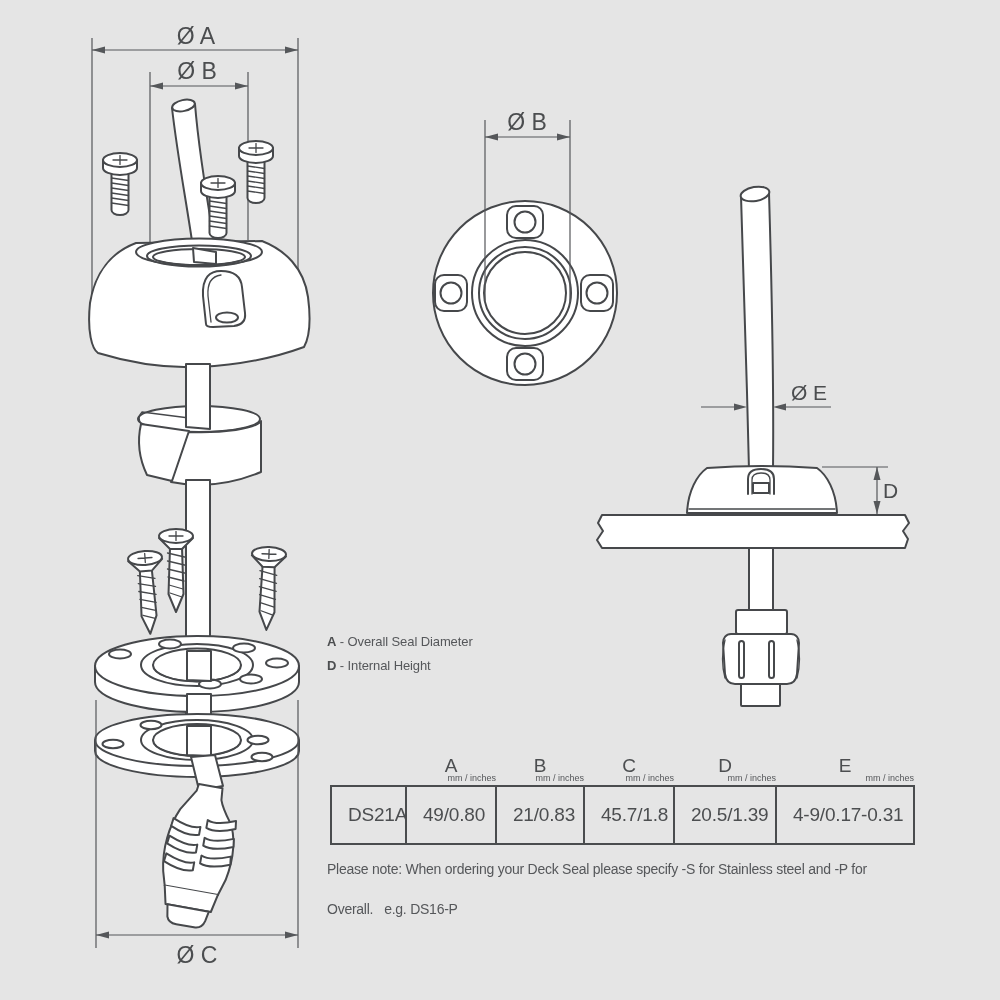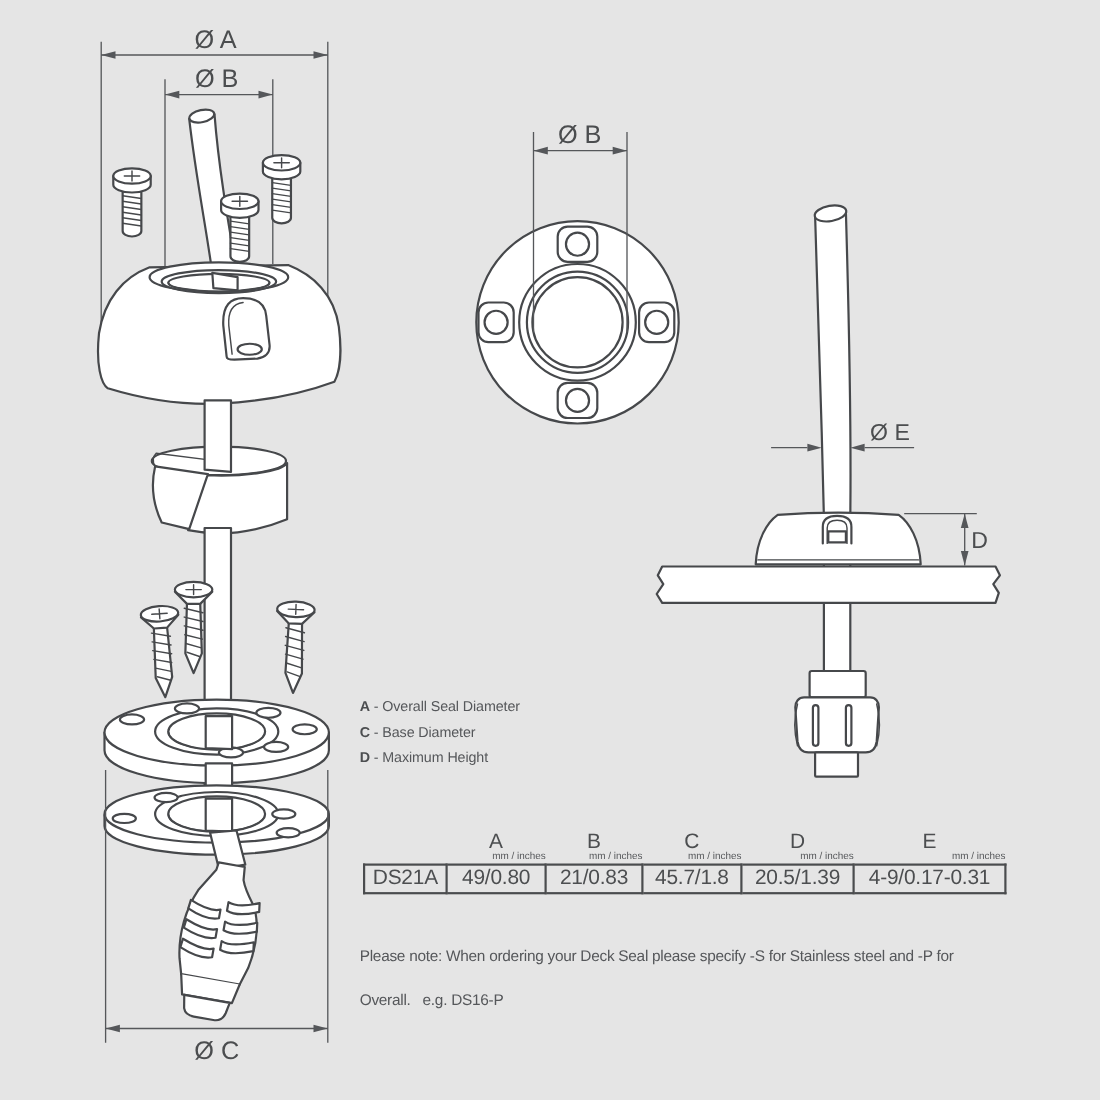--- a/index.html
+++ b/index.html
@@ -19,21 +19,21 @@
   .lrow{height:23.7px;line-height:23.7px;white-space:pre;}
   .lk{font-weight:bold;color:#4c4e50;}
   .ld,.ls{color:#55575a;}
   
   #spec{position:absolute;left:330px;top:757px;}
   table.spec{border-collapse:collapse;table-layout:fixed;width:583px;}
   table.spec th{border:none;font-weight:normal;vertical-align:bottom;padding:0 0 2px 0;}
   .cl{font-size:19px;color:#4c4e50;text-align:center;line-height:17px;}
   .cu{font-size:9px;color:#55575a;text-align:right;line-height:9px;}
   table.spec td{border:2px solid #4a4c4e;text-align:center;font-size:19px;color:#4c4e50;
-                height:24px;padding:0;letter-spacing:-0.2px;white-space:nowrap;overflow:hidden;}
+                height:24px;padding:16px;letter-spacing:-0.2px;white-space:nowrap;overflow:hidden;}
   
   #note{position:absolute;left:327px;top:840px;font-size:14px;letter-spacing:-0.25px;color:#55575a;}
   #note div{height:21px;line-height:21px;white-space:pre;margin-top:19px;}
 </style>
 </head>
 <body>
 
 <div id="page">
 
 <svg width="1000" height="1000" viewBox="0 0 1000 1000">
@@ -238,22 +238,21 @@
       <path class="d" d="M822,467 H888 M877,467 V514"></path>
       <polygon class="df" points="877,467 873.5,480 880.5,480"></polygon>
       <polygon class="df" points="877,514 873.5,501 880.5,501"></polygon>
       <text class="dimsm" x="883" y="498" text-anchor="start">D</text>
     </g>
   </g>
 </svg>
 
 <div id="legend">
   <div class="lrow"><span class="lk">A</span><span class="ls"> - </span><span class="ld">Overall Seal Diameter</span></div>
-  <div class="lrow"><span class="lk">C</span><span class="ls"> - </span><span class="ld">Base Diameter</span></div>
-  <div class="lrow"><span class="lk">D</span><span class="ls"> - </span><span class="ld">Maximum Height</span></div>
+  <div class="lrow"><span class="lk">D</span><span class="ls"> - </span><span class="ld">Internal Height</span></div>
 </div>
 
 <div id="spec">
   <table class="spec">
     <colgroup>
       <col style="width:75px">
           <col style="width:90px">
           <col style="width:88px">
       <col style="width:90px">
           <col style="width:102px">

